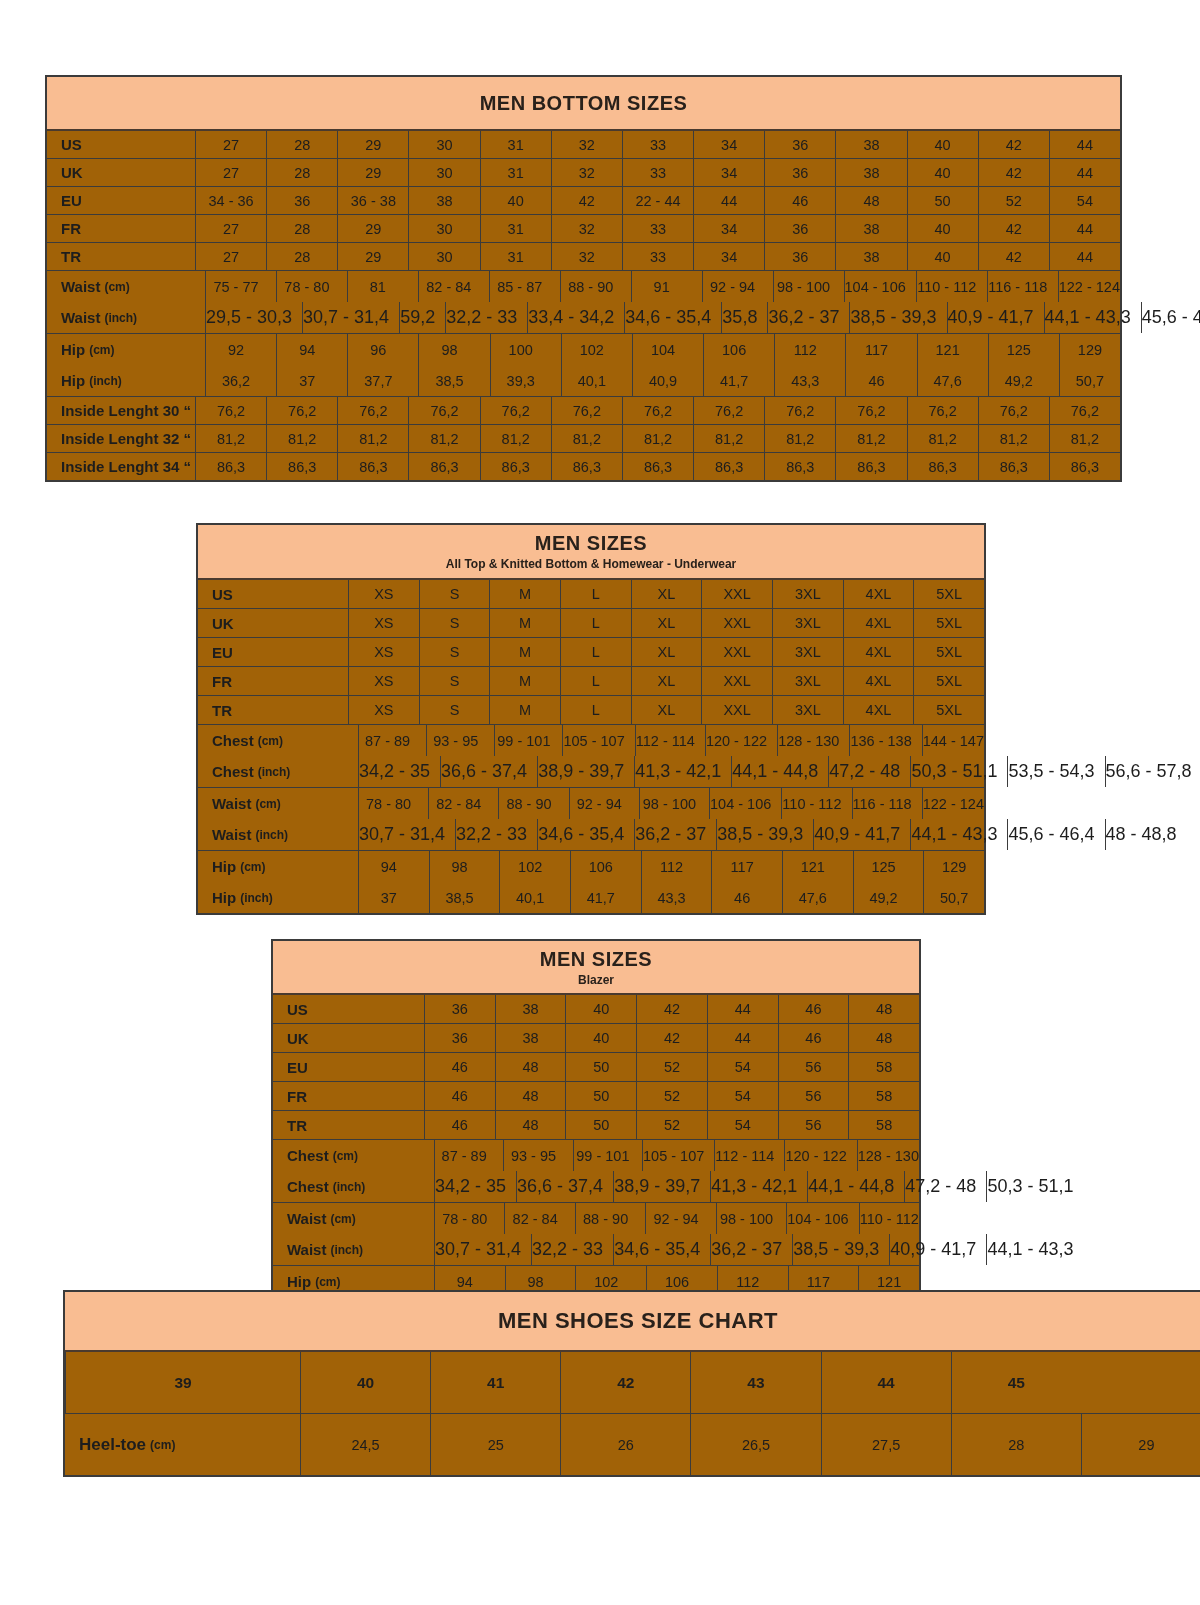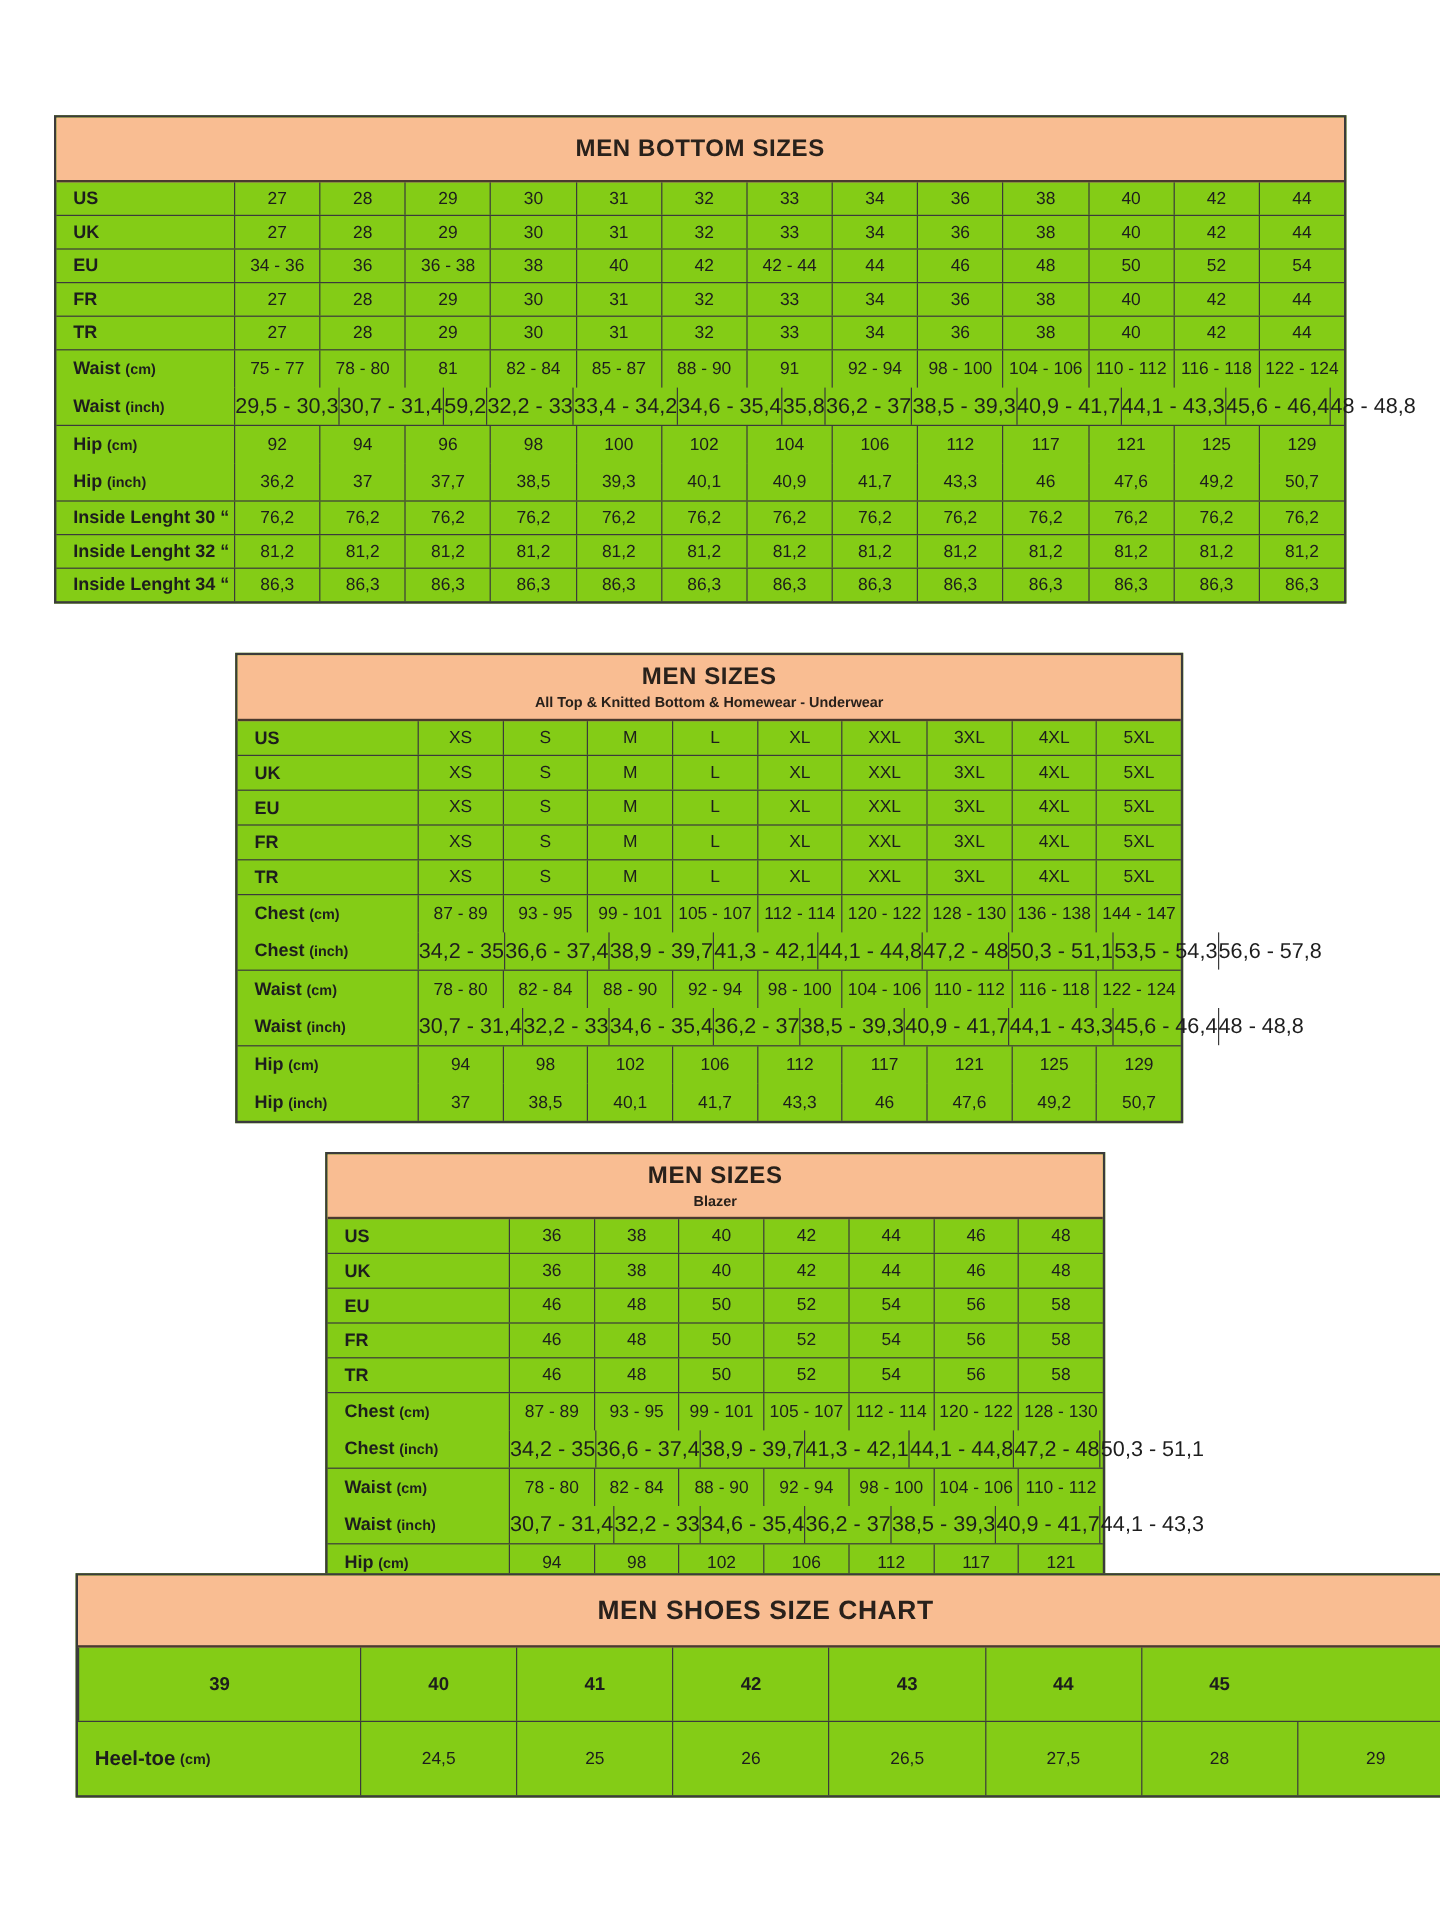--- a/index.html
+++ b/index.html
@@ -5,43 +5,42 @@
   * { box-sizing: border-box; margin: 0; padding: 0; }
   html, body { background: #ffffff; }
   body {
     width: 1200px; height: 1605px; position: relative;
     font-family: "Liberation Sans", "DejaVu Sans", sans-serif;
     color: #1d1d1d;
   }
   .size-table {
     position: absolute;
     border: 2px solid #3b3b3b;
-    background: #84cc16;
-    margin-top: 21px;
+    background: #a16207;
   }
   .band {
     background: var(--accent, #f9bd92);
     border-bottom: 2px solid #4a3a2e;
     display: flex; flex-direction: column;
     align-items: center; justify-content: center;
   }
   .title {
     font-weight: bold; font-size: 20px; letter-spacing: .5px;
     color: #29211b;
   }
   .subtitle {
     font-weight: bold; font-size: 12px; margin-top: 2px; color: #29211b;
   }
   .block:not(:last-child) { border-bottom: 1px solid #3b3b3b; }
   .row {
     display: grid;
     grid-template-columns: var(--label) repeat(var(--cols), 1fr);
     height: 28px;
   }
-  .row.tall { height: 31px; }
+  .row.tall { height: 31px; gap: 10px; }
   .t1 .row { height: 27px; }
   .t1 .row.tall { height: 31px; }
   .t4 .row { height: 61px; }
   .lcell {
     display: flex; align-items: center;
     padding-left: 14px;
     font-weight: bold; font-size: 15px;
     white-space: nowrap;
     text-align: right;
   }
@@ -116,21 +115,21 @@
         <div class="row" style="--cols: 13;">
           <div class="lcell">
             <span>EU</span>
           </div>
           <div class="cell">34 - 36</div>
           <div class="cell">36</div>
           <div class="cell">36 - 38</div>
           <div class="cell">38</div>
           <div class="cell">40</div>
           <div class="cell">42</div>
-          <div class="cell">42 - 44</div>
+          <div class="cell">22 - 44</div>
           <div class="cell">44</div>
           <div class="cell">46</div>
           <div class="cell">48</div>
           <div class="cell">50</div>
           <div class="cell">52</div>
           <div class="cell">54</div>
         </div>
       </div>
       <div class="block">
         <div class="row" style="--cols: 13;">

